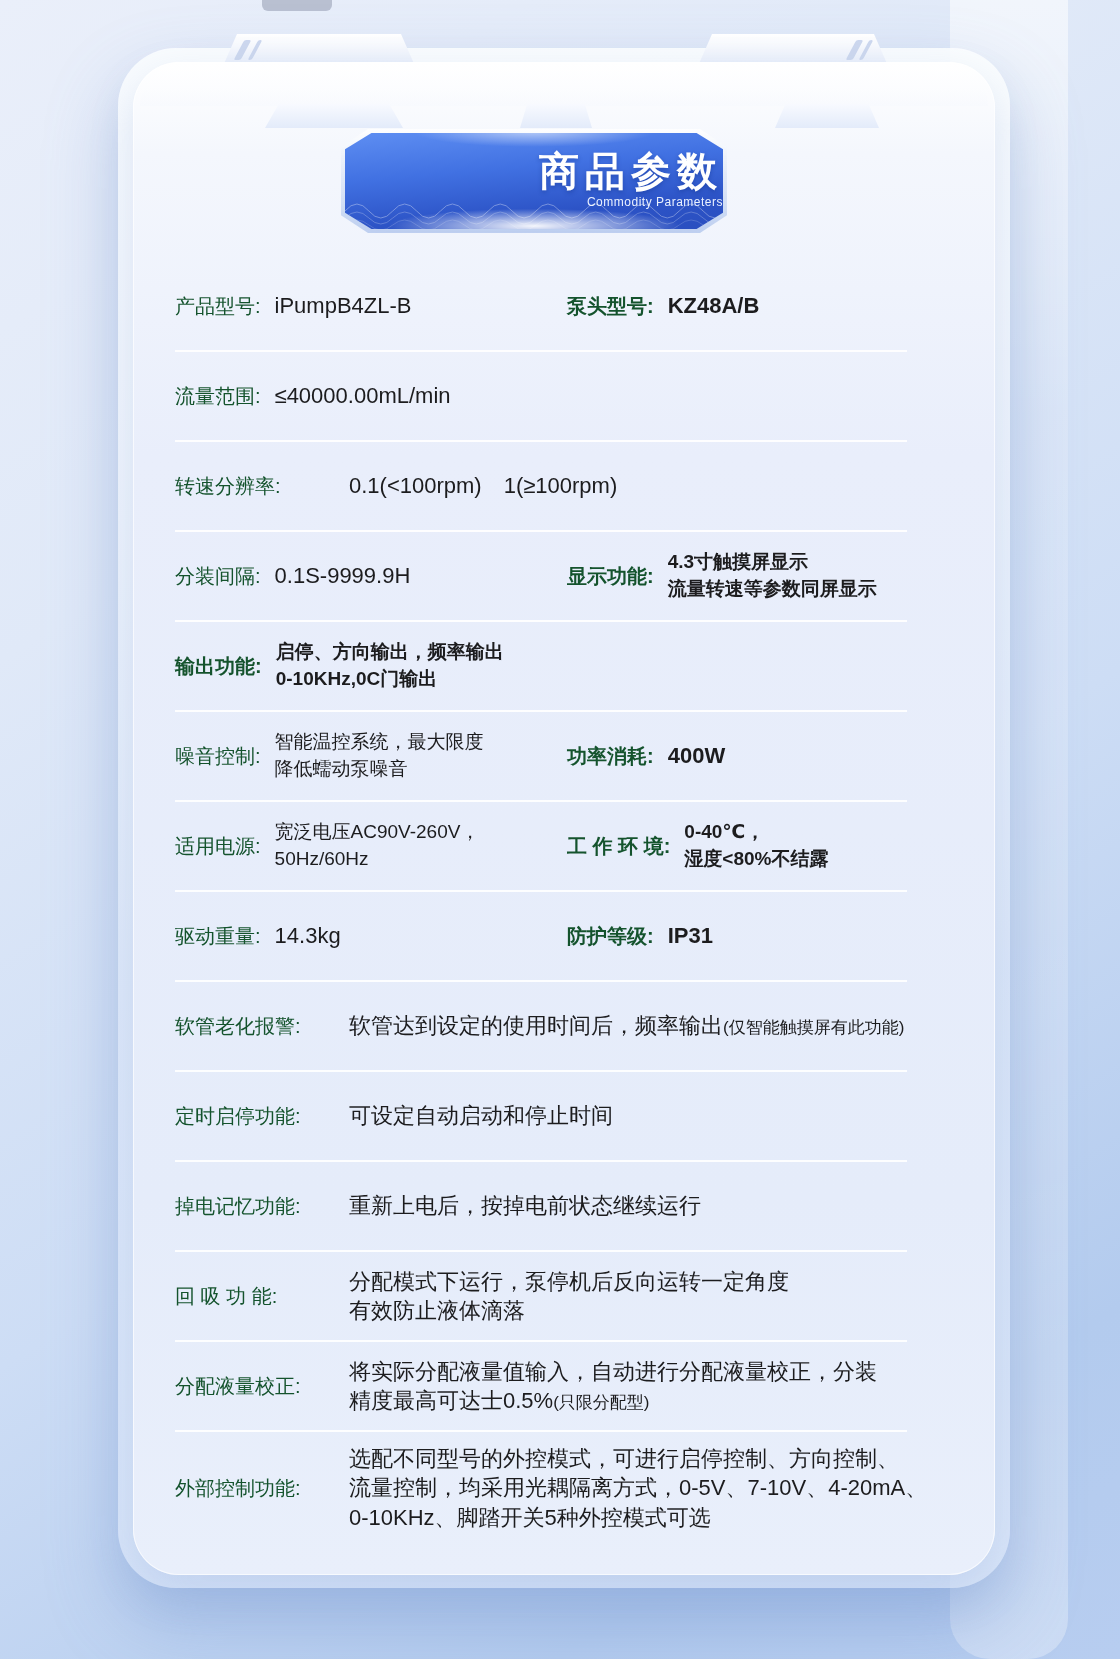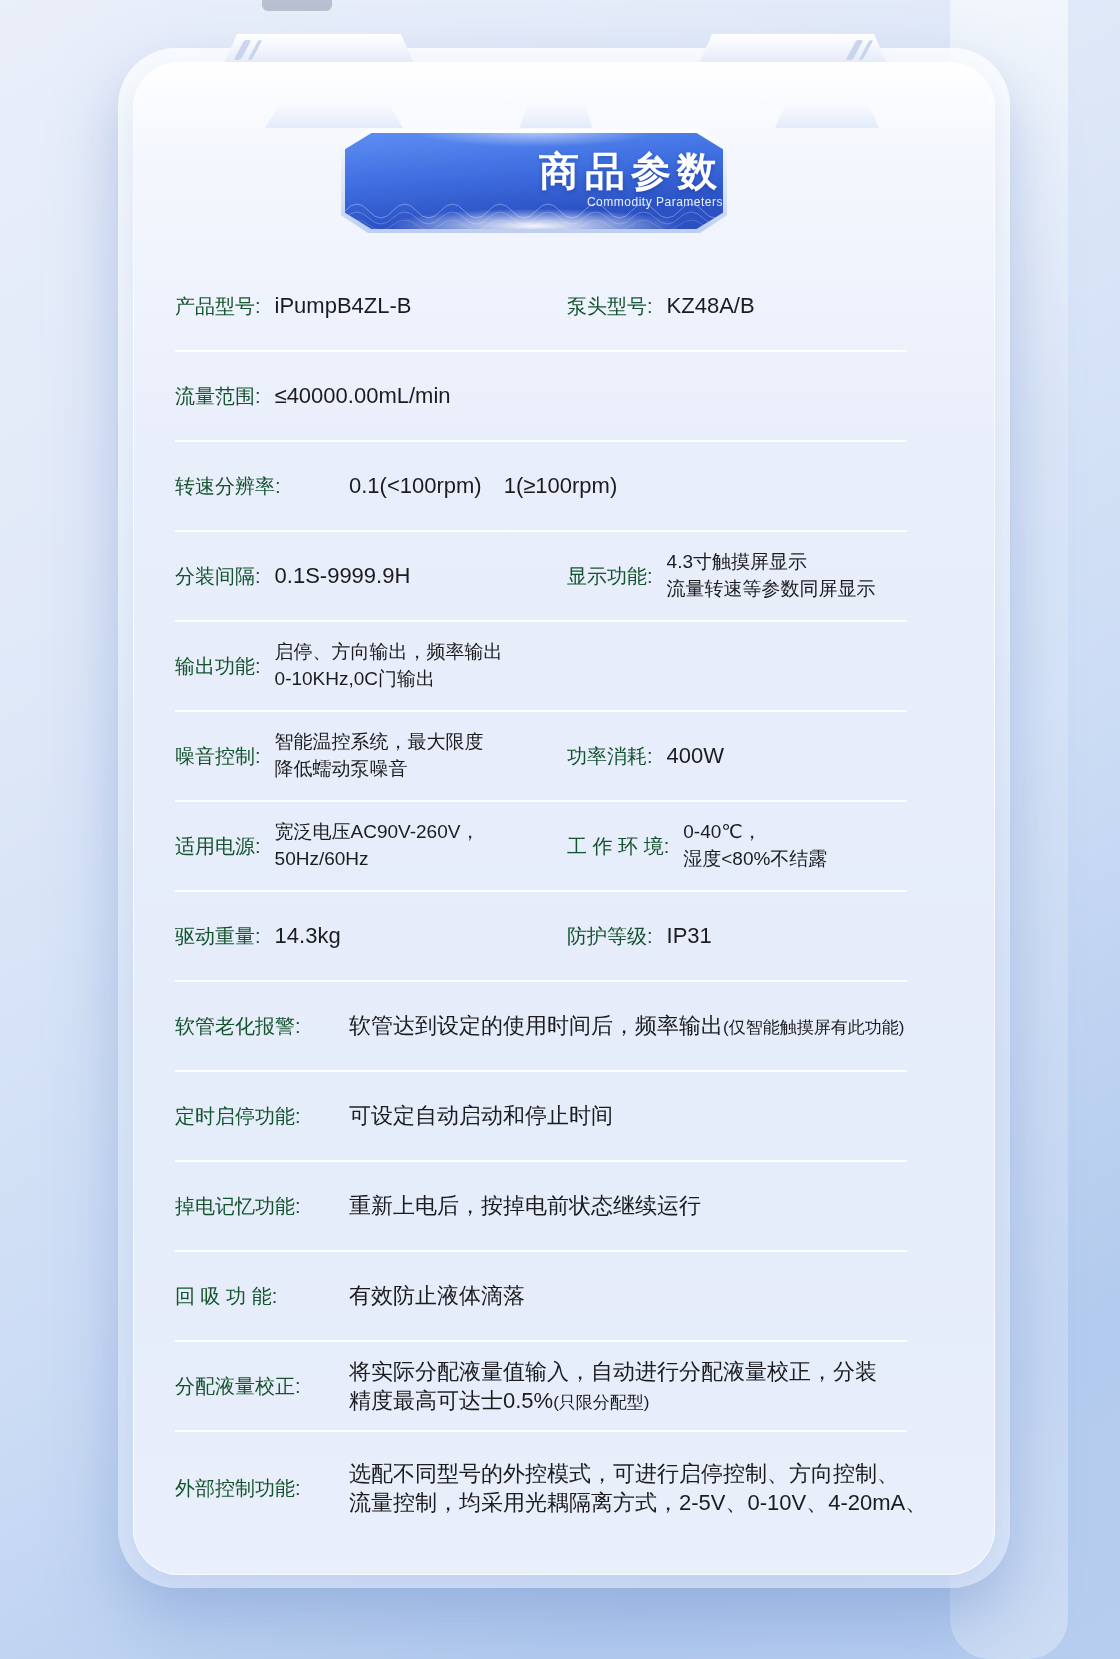--- a/index.html
+++ b/index.html
@@ -59,21 +59,21 @@
   .banner-sub{color:#eaf1ff;font-size:12px;letter-spacing:.5px;margin-top:2px;}
   .waves{position:absolute;left:0;bottom:0;width:100%;height:58px;opacity:.35;}
 
   
   .specs{position:absolute;left:175px;top:262px;width:732px;}
   .row{display:flex;align-items:center;min-height:88px;border-bottom:2px solid rgba(255,255,255,.92);}
   .row.last{border-bottom:none;}
   .row.tall{min-height:112px;}
   .cell{display:flex;align-items:center;}
   .col-l{width:392px;flex:none;padding-right:10px;box-sizing:border-box;}
-  .col-r{flex:1;}
+  .col-r{flex:1;font-weight:bold;}
   .lbl{color:#14532d;font-size:20px;margin-right:14px;white-space:nowrap;flex:none;}
   .full .lbl{width:166px;margin-right:8px;}
   .val{color:#1c1c1e;font-size:22px;line-height:1.32;}
   .line{white-space:nowrap;}
   .sm .val{font-size:19px;line-height:1.4;}
   .note{font-size:17px;}
 </style>
 </head>
 <body>
 
@@ -243,38 +243,40 @@
       <div class="val">
         <div class="line"><span>重新上电后，按掉电前状态继续运行</span></div>
       </div>
     </div>
   </div>
 
   <div class="row full">
     <div class="cell">
       <span class="lbl">回 吸 功 能:</span>
       <div class="val">
+        <div class="line"><span>分配模式下运行，泵停机后反向运转一定角度</span></div>
         <div class="line"><span>有效防止液体滴落</span></div>
       </div>
     </div>
   </div>
 
   <div class="row full">
     <div class="cell">
       <span class="lbl">分配液量校正:</span>
       <div class="val">
         <div class="line"><span>将实际分配液量值输入，自动进行分配液量校正，分装</span></div>
         <div class="line"><span>精度最高可达士0.5%</span><span class="note">(只限分配型)</span></div>
       </div>
     </div>
   </div>
 
   <div class="row full tall last">
     <div class="cell">
       <span class="lbl">外部控制功能:</span>
       <div class="val">
         <div class="line"><span>选配不同型号的外控模式，可进行启停控制、方向控制、</span></div>
-        <div class="line"><span>流量控制，均采用光耦隔离方式，2-5V、0-10V、4-20mA、</span></div>
+        <div class="line"><span>流量控制，均采用光耦隔离方式，0-5V、7-10V、4-20mA、</span></div>
+        <div class="line"><span>0-10KHz、脚踏开关5种外控模式可选</span></div>
       </div>
     </div>
   </div>
 
 </div>
 
 </body></html>

